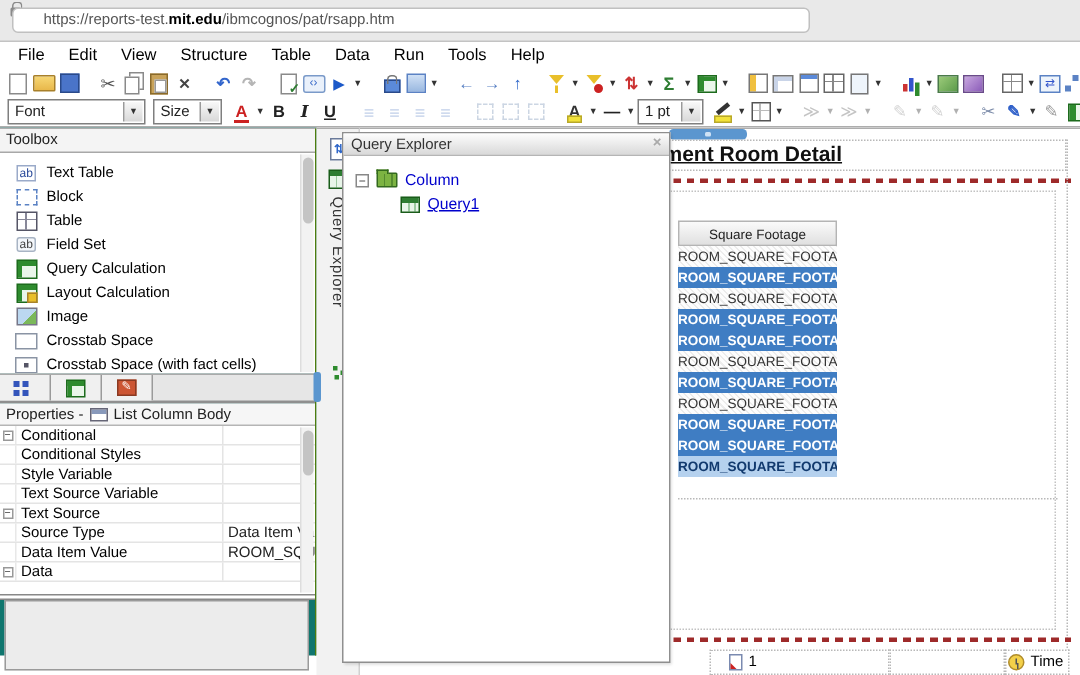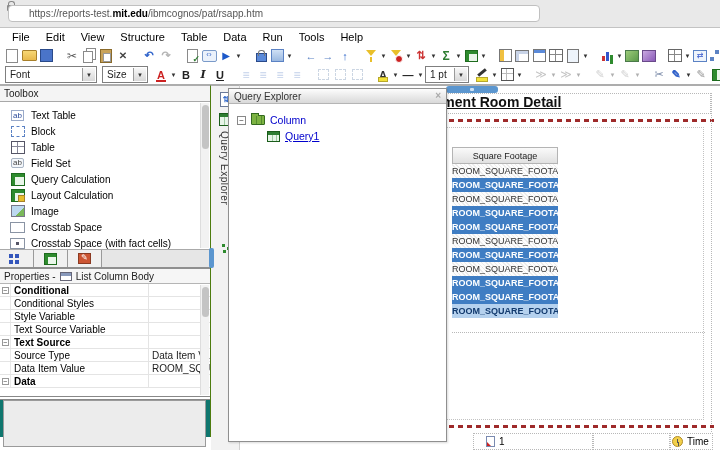--- a/index.html
+++ b/index.html
@@ -208,21 +208,21 @@
   #props-grid { position:absolute; left:0; top:198px; width:100%; height:112px;
     background:#fff; overflow:hidden; font-size:10px; }
   .prow { display:flex; height:13px; border-bottom:1px solid #e4e4e4; align-items:center; }
   .prow .pexp { width:11px; flex:none; border-right:1px solid #e8e8e8; height:100%;
     display:flex; align-items:center; justify-content:center; }
   .prow .pexp .exp { width:7px; height:7px; border:1px solid #999; background:#fff;
     font-size:7px; line-height:5px; text-align:center; color:#333; }
   .prow .plabel { flex:1; padding-left:3px; white-space:nowrap; overflow:hidden; }
   .prow .pvalue { width:62px; flex:none; border-left:1px solid #e4e4e4; height:100%;
     padding:1px 0 0 3px; white-space:nowrap; overflow:hidden; color:#222; }
-  .prow.group .plabel { font-weight:bold; }
+  .prow.group .plabel { font-weight:normal; }
   #props-grid::after { content:""; display:block; height:13px; }
 
   #panel-info-box { position:absolute; left:3px; top:314px; width:203px; height:47px;
     background:#ececec; border:1px solid #9a9a9a; }
   #panel-split { position:absolute; left:0; top:310px; width:100%; height:4px;
     background:#fff; border-top:1px solid #888; border-bottom:1px solid #888; }
 
   
   #explorer-strip { position:absolute; left:211px; top:85px; width:29px; height:365px;
     background:#f2f2f2; border-top:1px solid #adadad; border-right:1px solid #d0d0d0; }

